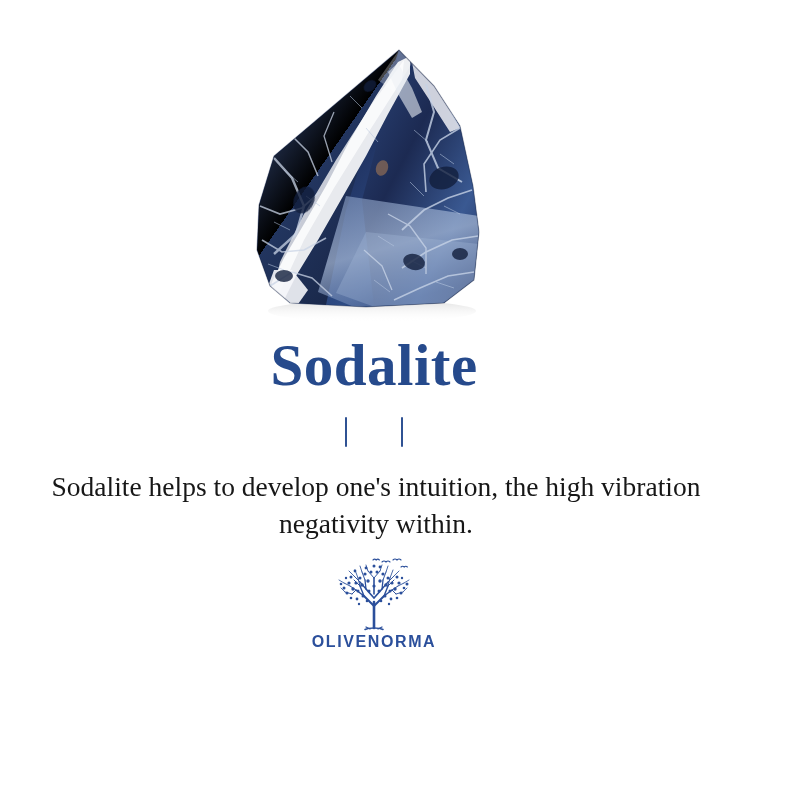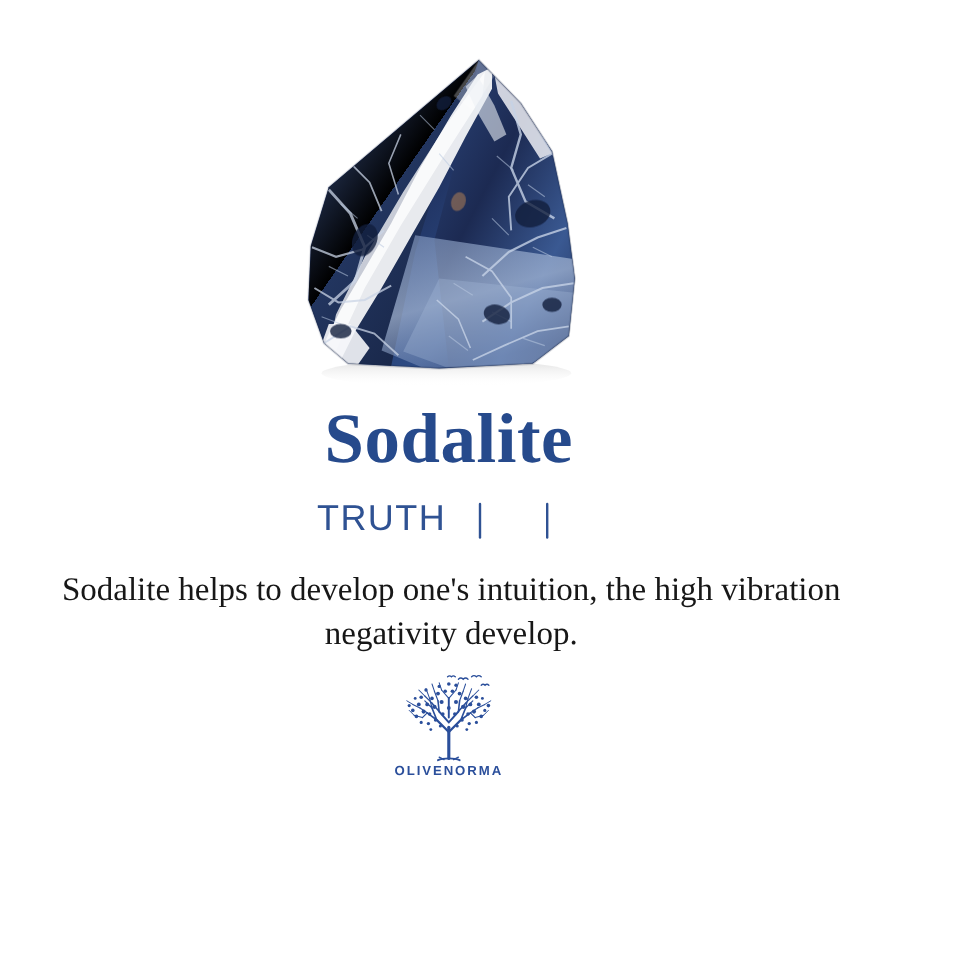--- a/index.html
+++ b/index.html
@@ -96,21 +96,21 @@
     align-items: center;
   }
   .logo-mark {
     width: 84px;
     height: 74px;
     display: block;
   }
   .logo-word {
     margin-top: 1px;
     font-family: "Liberation Sans", "DejaVu Sans", sans-serif;
-    font-size: 11px;
+    font-size: 16px;
     font-weight: 700;
     letter-spacing: 1.6px;
     color: #2B4F9B;
   }
 </style>
 </head>
 <body>
 
 <div class="card">
 
@@ -215,28 +215,27 @@
         <path d="M425 50 L440 60 L420 92 L404 80 Z" fill="#FFFFFF" opacity="0.28"></path>
       </g>
 
       <path d="M425 50 L300 156 L285 205 L283 250 L296 286 L316 303 L392 307 L470 303 L500 280 L505 232 L499 186 L486 126 L460 86 Z" fill="none" stroke="#17233F" stroke-opacity="0.35" stroke-width="1.2"></path>
     </svg>
   </div>
 
   <div class="title">Sodalite</div>
 
   <div class="keywords">
-    <span class="kw">TRUTH</span>
     <span class="kw-sep"></span>
     <span class="kw-sep"></span>
   </div>
 
   <div class="desc">
     <span class="desc-line">Sodalite helps to develop one's intuition, the high vibration</span>
-    <span class="desc-line">negativity develop.</span>
+    <span class="desc-line">negativity within.</span>
   </div>
 
   <div class="logo">
     <svg class="logo-mark" viewBox="0 0 84 74" aria-hidden="true">
       <g stroke="#2B4F9B" fill="none" stroke-width="1.1" stroke-linecap="round">
 
         <path d="M42 70 L42 44" stroke-width="2.6"></path>
         <path d="M42 70 C38 70 35 70.5 33 71.5 M42 70 C46 70 49 70.5 51 71.5" stroke-width="1.6"></path>
         <path d="M38 71 L34 69 M46 71 L50 69" stroke-width="1.2"></path>
 

